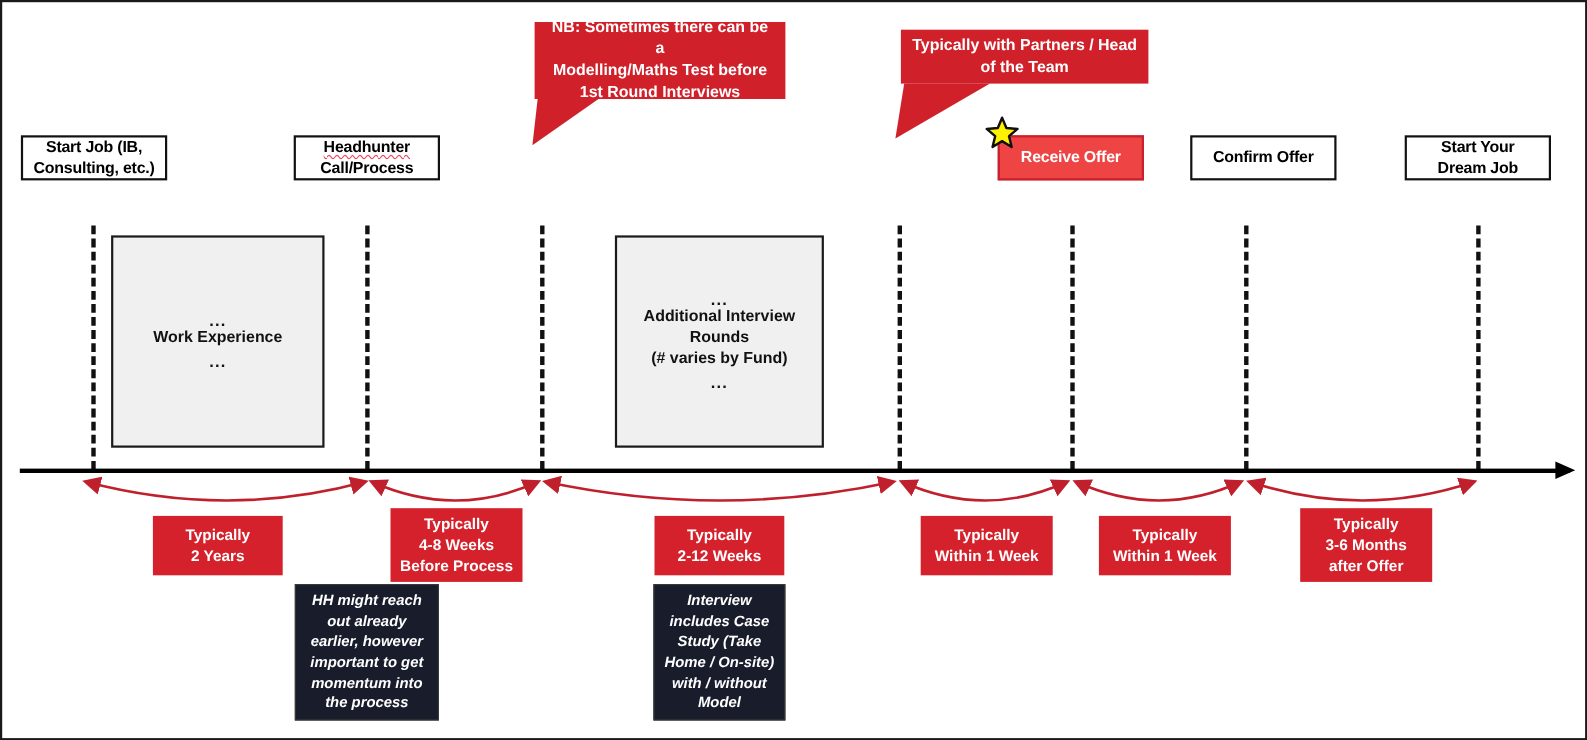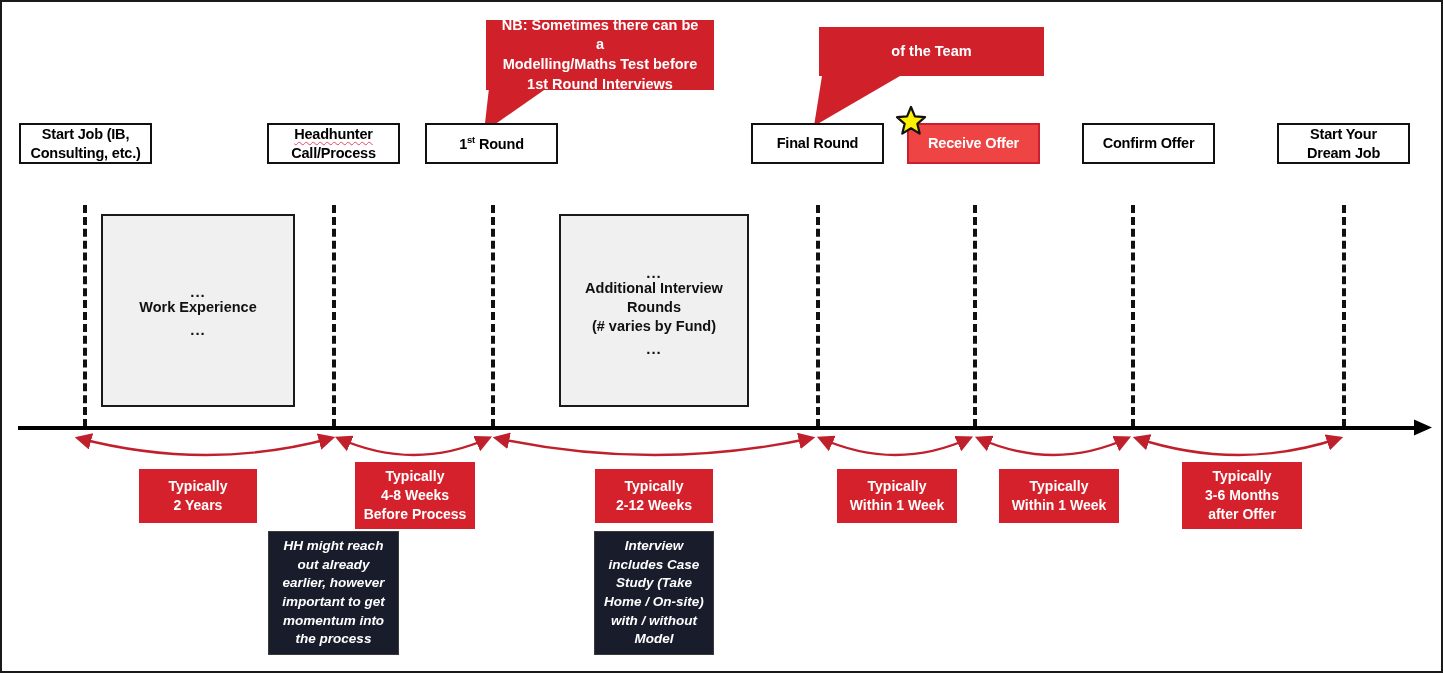--- a/index.html
+++ b/index.html
@@ -136,47 +136,40 @@
   <div class="abs callout" style="left:484px; top:18px; width:228px; height:70px;">
     <div>
       <div>NB: Sometimes there can be a</div>
       <div>Modelling/Maths Test before</div>
       <div>1st Round Interviews</div>
     </div>
   </div>
 
   <div class="abs callout" style="left:817px; top:25px; width:225px; height:49px;">
     <div>
+      <div>Typically with Partners / Head</div>
       <div>of the Team</div>
     </div>
   </div>
 
   <div class="abs milestone" style="left:17px; top:121px; width:133px; height:41px;">
     <div>
       <div>Start Job (IB,</div>
       <div>Consulting, etc.)</div>
     </div>
   </div>
 
   <div class="abs milestone" style="left:265px; top:121px; width:133px; height:41px;">
     <div>
       <div class="spell">Headhunter</div>
       <div>Call/Process</div>
     </div>
   </div>
 
-  <div class="abs milestone" style="left:423px; top:121px; width:133px; height:41px;">
-    <div>
-      <span>1</span><sup style="font-size:9.5px">st</sup><span>&nbsp;Round</span>
-    </div>
-  </div>
-
-  <div class="abs milestone" style="left:749px; top:121px; width:133px; height:41px;">
-    <div>Final Round</div>
-  </div>
+
 
   <div class="abs milestone accent" style="left:905px; top:121px; width:133px; height:41px;">
     <div>Receive Offer</div>
   </div>
 
   <div class="abs milestone" style="left:1062px; top:121px; width:133px; height:41px;margin-left:18px;">
     <div>Confirm Offer</div>
   </div>
 
   <div class="abs milestone" style="left:1275px; top:121px; width:133px; height:41px;">

